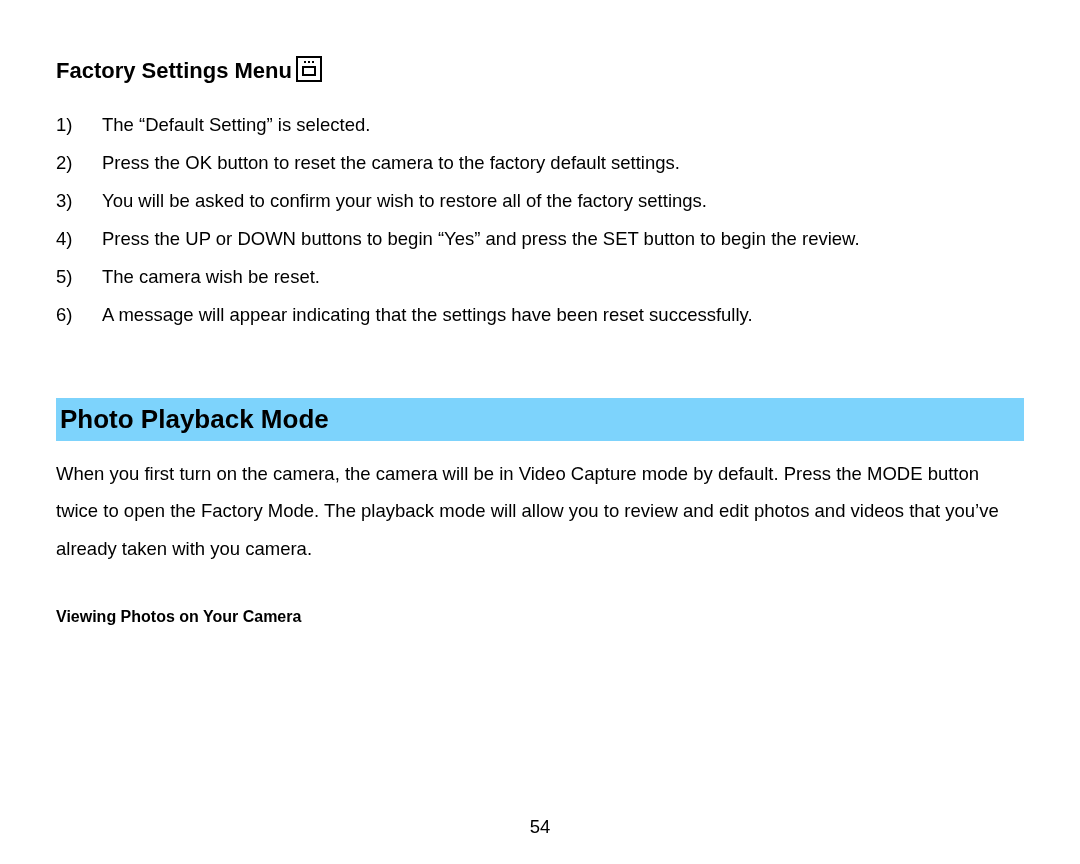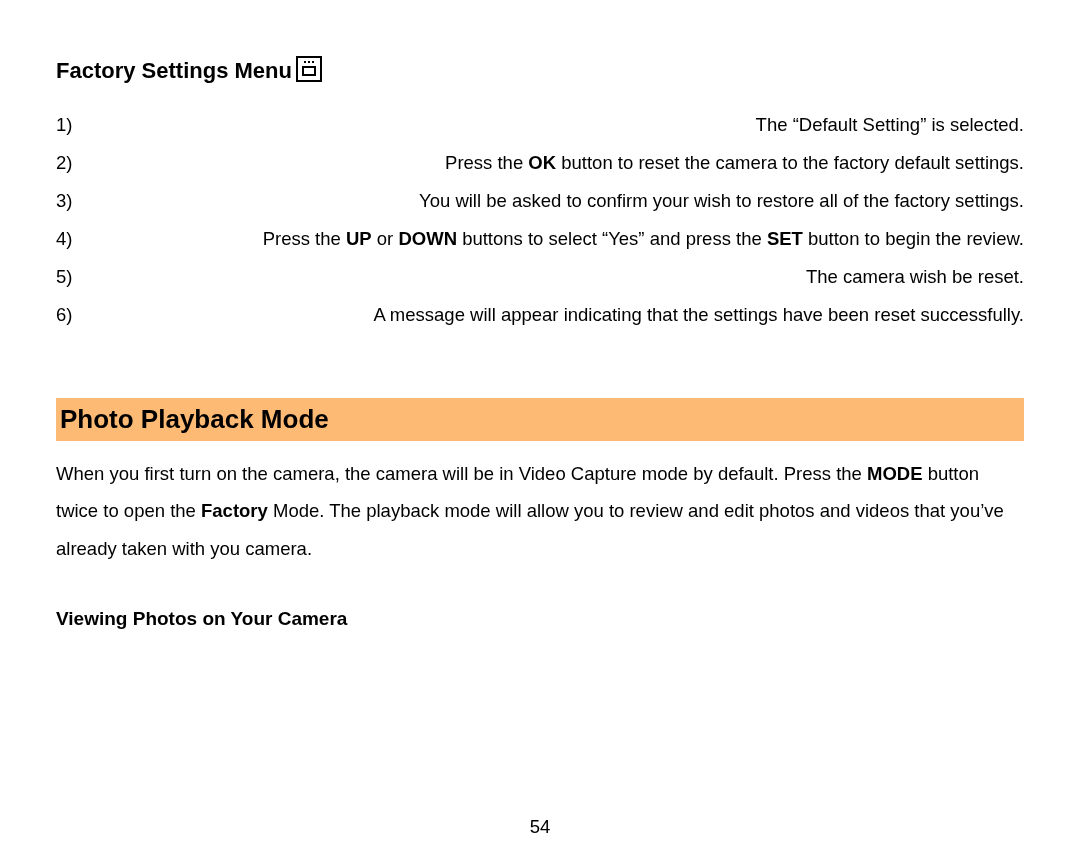--- a/index.html
+++ b/index.html
@@ -67,39 +67,38 @@
     list-style: none;
     padding: 0;
     margin: 20px 0 0 0;
     counter-reset: item;
   }
   .list li {
     font-size: 18.5px;
     line-height: 2.05;
     padding-left: 46px;
     position: relative;
-    text-align: right;
   }
   .list li::before {
     counter-increment: item;
     content: counter(item) ")";
     position: absolute;
     left: 0;
     top: 0;
   }
-  .bold { font-weight: bold; }
+  .bold { font-weight: normal; }
   .section-heading {
-    background: #fdba74;
+    background: #7dd3fc;
     font-size: 26px;
     font-weight: bold;
     padding: 6px 4px 6px 4px;
     margin: 64px 0 14px 0;
   }
   .sub-heading {
-    font-size: 19px;
+    font-size: 16px;
     font-weight: bold;
     margin: 40px 0 0 0;
   }
   .page-number {
     position: absolute;
     bottom: 26px;
     left: 0;
     right: 0;
     text-align: center;
     font-size: 18.5px;
@@ -120,21 +119,21 @@
         </span>
       <span class="icon-inner"></span>
     </span>
   </div>
 
 
   <ol class="list">
     <li><span>The “Default Setting” is selected.</span></li>
     <li><span>Press the </span><span class="bold">OK</span><span> button to reset the camera to the factory default settings.</span></li>
     <li><span>You will be asked to confirm your wish to restore all of the factory settings.</span></li>
-    <li><span>Press the </span><span class="bold">UP</span><span> or </span><span class="bold">DOWN</span><span> buttons to select “Yes” and press the </span><span class="bold">SET</span><span> button to begin the review.</span></li>
+    <li><span>Press the </span><span class="bold">UP</span><span> or </span><span class="bold">DOWN</span><span> buttons to begin “Yes” and press the </span><span class="bold">SET</span><span> button to begin the review.</span></li>
     <li><span>The camera wish be reset.</span></li>
     <li><span>A message will appear indicating that the settings have been reset successfully.</span></li>
   </ol>
 
   <div class="section-heading">Photo Playback Mode</div>
 
   <p class="body-text"><span>When you first turn on the camera, the camera will be in Video Capture mode by default. Press the </span><span class="bold">MODE</span><span> button twice to open the </span><span class="bold">Factory</span><span> Mode. The playback mode will allow you to review and edit photos and videos that you’ve already taken with you camera.</span></p>
 
   <div class="sub-heading">Viewing Photos on Your Camera</div>
 

